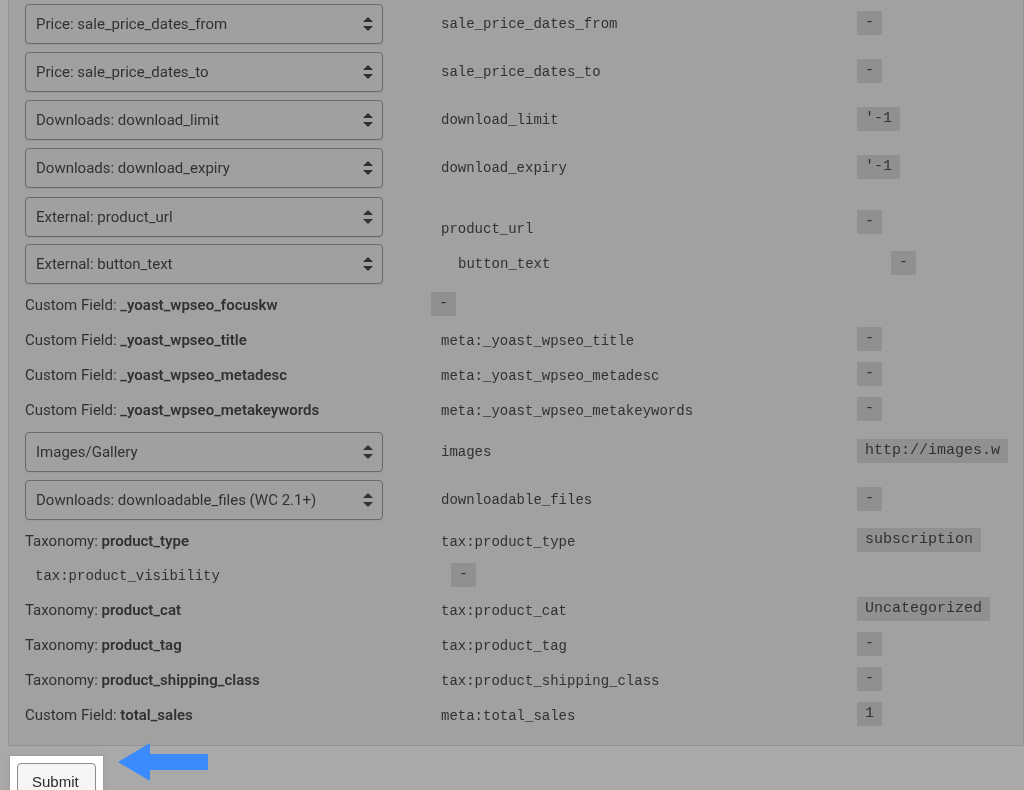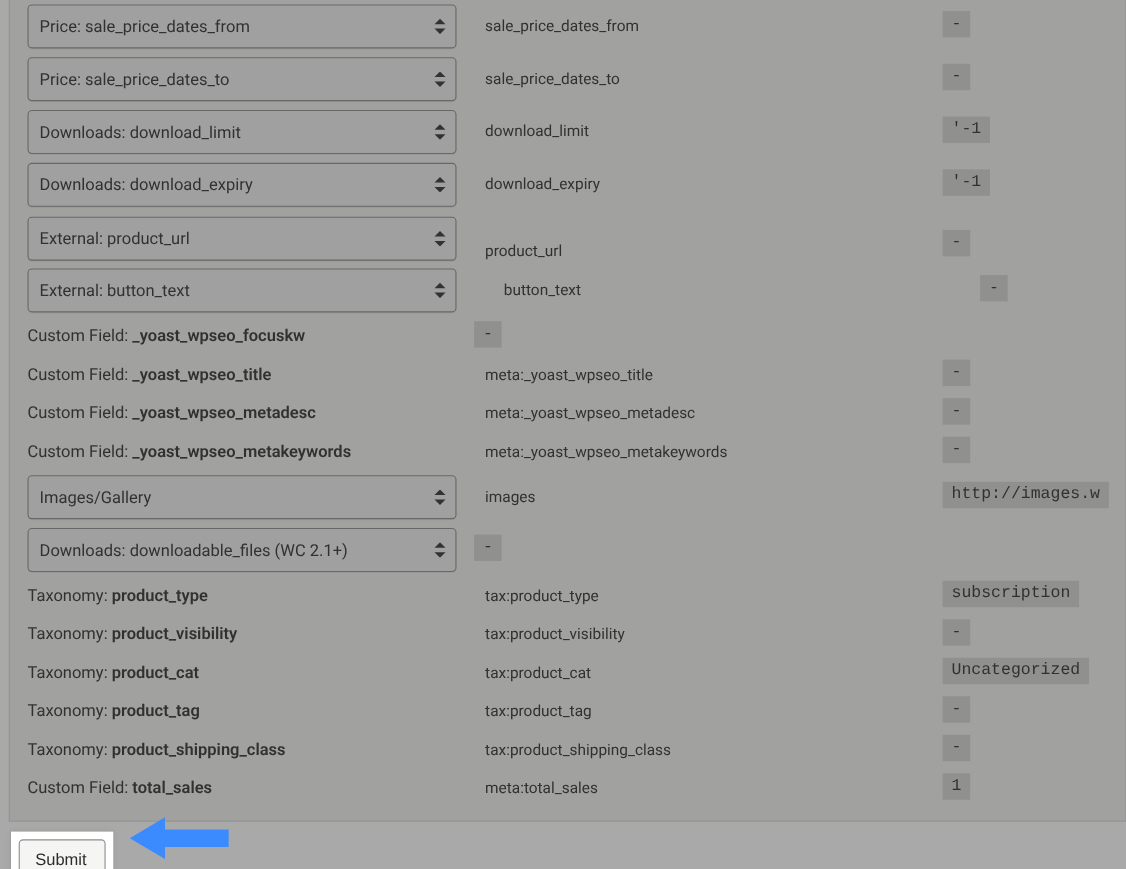--- a/index.html
+++ b/index.html
@@ -30,26 +30,26 @@
     background: rgba(60,60,60,0.44);
     pointer-events: none;
   }
   .row {
     display: flex;
     align-items: center;
     padding: 3px 16px;
     min-height: 34px;
   }
   .col-a { width: 406px; flex: 0 0 406px; }
-  .col-b { width: 426px; flex: 0 0 426px; padding-left: 10px; color:#2a2a2a; }
+  .col-b { width: 426px; flex: 0 0 426px; padding-left: 10px; color:#2a2a2a;font-family:Liberation Mono, monospace; }
   .col-c { flex: 1; min-width: 0; }
 
   .select {
     position: relative;
-    width: 390px;
+    width: 358px;
     height: 40px;
     background: #efefef;
     border: 1px solid #8b8b8b;
     border-radius: 4px;
     display: flex;
     align-items: center;
     padding: 0 28px 0 10px;
     font-size: 15px;
     color: #2a2a2a;
     box-shadow: 0 1px 0 rgba(0,0,0,0.05);
@@ -255,33 +255,31 @@
         <div class="select">
           <span>Downloads: downloadable_files (WC 2.1+)</span>
           <span class="sort-icon">
             <svg viewBox="0 0 12 14" width="12" height="14">
               <polygon points="6,0 11,5 1,5" fill="#2b2b2b"></polygon>
               <polygon points="6,14 11,9 1,9" fill="#2b2b2b"></polygon>
             </svg>
           </span>
         </div>
       </div>
+      <div class="col-b"><span>downloadable_files</span></div>
       <div class="col-c"><span class="sample">-</span></div>
     </div>
     <div class="row">
       <div class="col-a">
         <div class="static-label"><span>Taxonomy: </span><span class="bold">product_type</span></div>
       </div>
       <div class="col-b"><span>tax:product_type</span></div>
       <div class="col-c"><span class="sample">subscription</span></div>
     </div>
     <div class="row">
-      <div class="col-a">
-        <div class="static-label"><span>Taxonomy: </span><span class="bold">product_visibility</span></div>
-      </div>
       <div class="col-b"><span>tax:product_visibility</span></div>
       <div class="col-c"><span class="sample">-</span></div>
     </div>
     <div class="row">
       <div class="col-a">
         <div class="static-label"><span>Taxonomy: </span><span class="bold">product_cat</span></div>
       </div>
       <div class="col-b"><span>tax:product_cat</span></div>
       <div class="col-c"><span class="sample">Uncategorized</span></div>
     </div>

